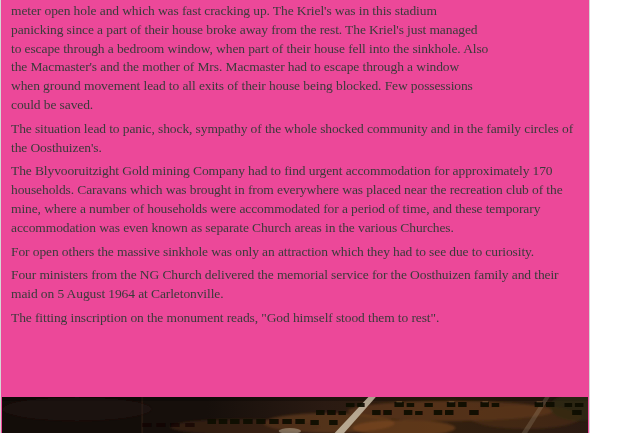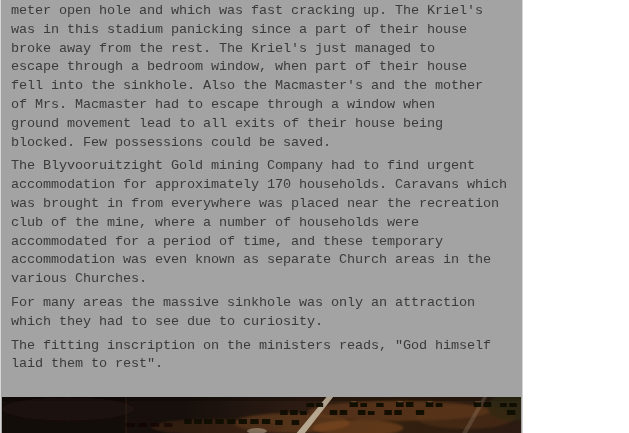--- a/index.html
+++ b/index.html
@@ -1,25 +1,25 @@
 <!DOCTYPE html>
 <html><head>
 <meta charset="utf-8">
 <style>
   html, body { margin: 0; padding: 0; background: #ffffff; }
   .page {
     position: relative;
-    width: 523px;
+    width: 590px;
     height: 433px;
     box-sizing: border-box;
-    background: #a3a3a3;
+    background: #ec4899;
     border-left: 1px solid #d6d6d6;
     border-right: 1px solid #d6d6d6;
     overflow: hidden;
-    font-family: Liberation Mono, monospace;
+    font-family: Liberation Serif, serif;
   }
   .content {
     padding: 2px 12px 0 10px;
     font-size: 13.5px;
     line-height: 18.8px;
     letter-spacing: -0.1px;
     color: #3b3b3b;
   }
   .content p { margin: 0 0 5px 0; }
   .content p.narrow { max-width: 480px; }
@@ -34,23 +34,25 @@
   }
   .photo svg { display: block; width: 100%; height: 36px; }
 </style>
 </head>
 <body>
 
 <div class="page">
 
   <div class="content">
     <p class="narrow">meter open hole and which was fast cracking up. The Kriel's was in this stadium panicking since a part of their house broke away from the rest. The Kriel's just managed to escape through a bedroom window, when part of their house fell into the sinkhole. Also the Macmaster's and the mother of Mrs. Macmaster had to escape through a window when ground movement lead to all exits of their house being blocked. Few possessions could be saved.</p>
+    <p>The situation lead to panic, shock, sympathy of the whole shocked community and in the family circles of the Oosthuizen's.</p>
     <p>The Blyvooruitzight Gold mining Company had to find urgent accommodation for approximately 170 households. Caravans which was brought in from everywhere was placed near the recreation club of the mine, where a number of households were accommodated for a period of time, and these temporary accommodation was even known as separate Church areas in the various Churches.</p>
-    <p>For many areas the massive sinkhole was only an attraction which they had to see due to curiosity.</p>
-    <p>The fitting inscription on the ministers reads, "God himself laid them to rest".</p>
+    <p>For open others the massive sinkhole was only an attraction which they had to see due to curiosity.</p>
+    <p>Four ministers from the NG Church delivered the memorial service for the Oosthuizen family and their maid on 5 August 1964 at Carletonville.</p>
+    <p>The fitting inscription on the monument reads, "God himself stood them to rest".</p>
   </div>
 
   <div class="photo">
     <svg viewBox="0 0 627 36" preserveAspectRatio="none">
       <defs>
         <linearGradient id="gbase" x1="0" y1="0" x2="1" y2="0">
           <stop offset="0" stop-color="#160f0b"></stop>
           <stop offset="0.35" stop-color="#160f0b"></stop>
           <stop offset="0.55" stop-color="#2a1a12"></stop>
           <stop offset="0.75" stop-color="#33200f"></stop>

